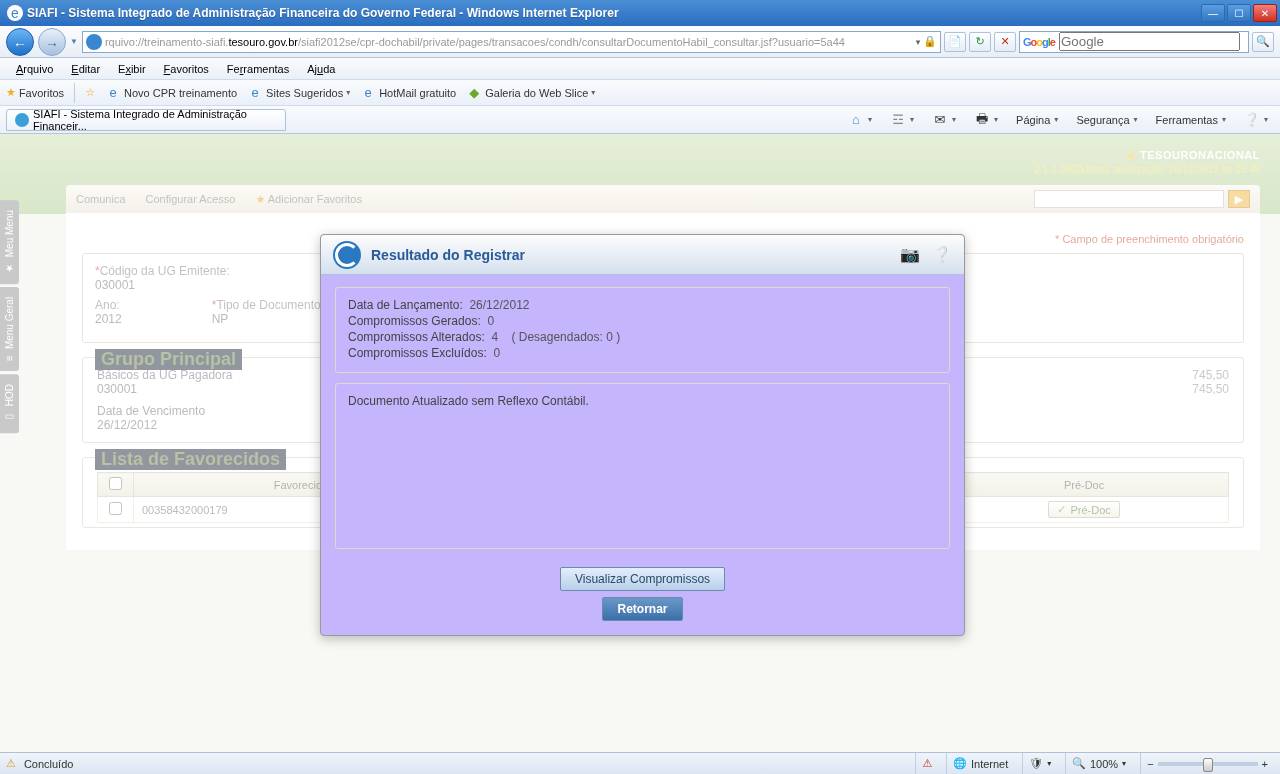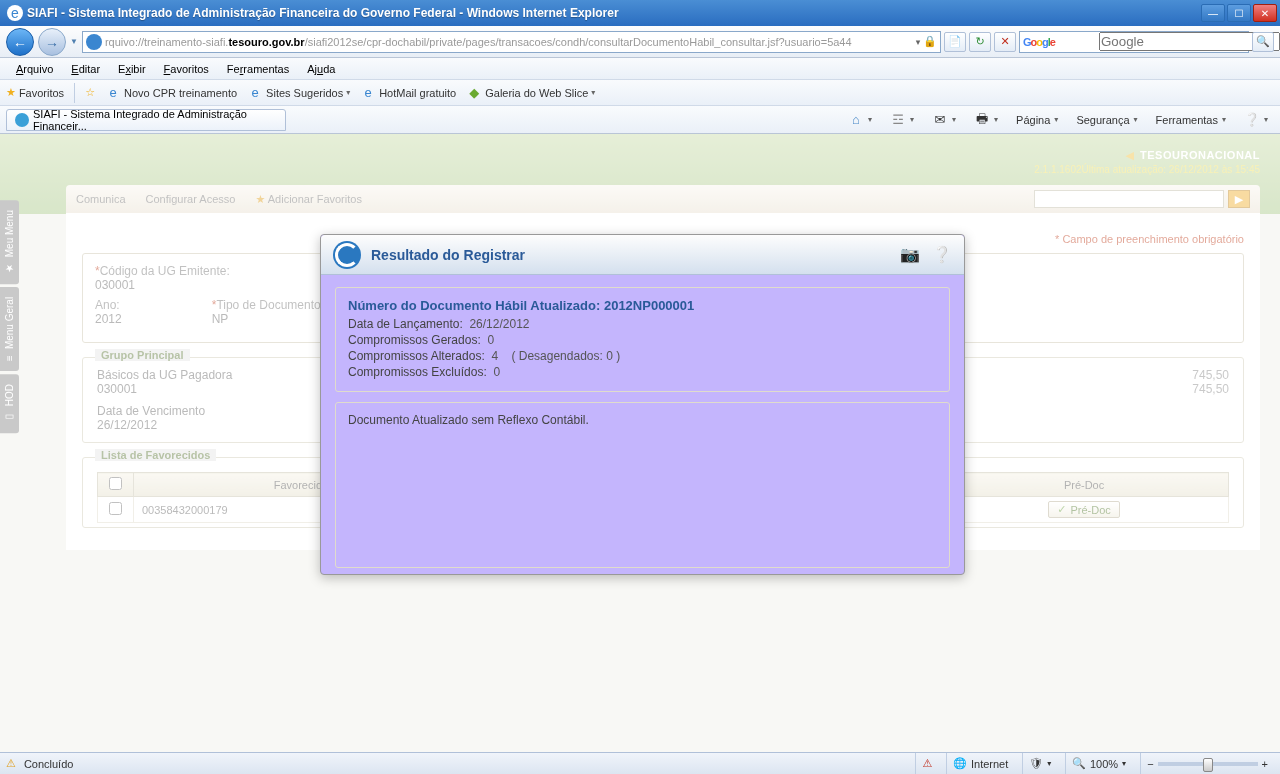--- a/index.html
+++ b/index.html
@@ -10,24 +10,24 @@
 .win-btns { display:flex; gap:2px; }
 .win-btn { width:24px; height:18px; background:linear-gradient(to bottom,#5c9de0,#3378c4); border:1px solid #2a6cb4; border-radius:2px; display:flex; align-items:center; justify-content:center; color:#fff; font-size:10px; cursor:pointer;}
 .win-btn.close { background:linear-gradient(to bottom,#f08080,#d03020); border-color:#a02010;}
 .navbar { height:32px; background:linear-gradient(to bottom,#fdfdfd,#e8eef6); display:flex; align-items:center; padding:2px 6px; border-bottom:1px solid #b9c5d6;gap:4px;}
 .nav-circle { width:28px; height:28px; border-radius:50%; background:linear-gradient(to bottom,#e8f0fa,#a8c0e0); border:1px solid #8aa8ca; display:flex; align-items:center; justify-content:center; color:#3a6fa8; font-size:14px;}
 .nav-circle.back { background:linear-gradient(to bottom,#6cb6f6,#1e70c8); color:#fff; border-color:#1a5da8; }
 .url-sec { display:flex; align-items:center; flex:1; gap:3px; }
 .url-bar { flex:1; height:22px; border:1px solid #8aa8ca; background:#fff; display:flex; align-items:center; padding:0 3px; }
 .url-bar .prot-icon { width:16px;height:16px;background:#3a86d0;border-radius:50%;margin-right:3px;flex-shrink:0;}
 .url-bar .url-text { flex:1; font-size:11px; color:#000; overflow:hidden; white-space:nowrap; }
-.url-bar .url-text .dom { font-weight:bold; }
+.url-bar .url-text .dom { font-weight:normal; }
 .url-bar .url-text .path { color:#999; }
 .tb-btn { width:22px; height:20px; border:1px solid #b0c0d8; background:linear-gradient(to bottom,#fff,#e4ecf6); display:flex; align-items:center; justify-content:center; border-radius:2px; font-size:11px;}
-.search-bar { width:230px; height:22px; border:1px solid #8aa8ca; display:flex; align-items:center; padding:0 3px; background:#fff;gap:40px;}
+.search-bar { width:230px; height:22px; border:1px solid #8aa8ca; display:flex; align-items:center; padding:0 3px; background:#fff;}
 .search-bar span.logo { font-weight:bold; letter-spacing:-1px; margin-right:4px; }
 .search-bar span.logo b:nth-child(1){color:#4285f4}.search-bar span.logo b:nth-child(2){color:#ea4335}.search-bar span.logo b:nth-child(3){color:#fbbc05}.search-bar span.logo b:nth-child(4){color:#4285f4}.search-bar span.logo b:nth-child(5){color:#34a853}.search-bar span.logo b:nth-child(6){color:#ea4335}
 .menubar { height:22px; display:flex; align-items:center; padding:0 8px; gap:2px; background:linear-gradient(to bottom,#f9fbfd,#eaf0f8); border-bottom:1px solid #d0dae8;}
 .menubar .mi { padding:2px 8px; font-size:11px; }
 .menubar .mi u { text-decoration:underline; }
 .favrow { height:26px; display:flex; align-items:center; padding:0 6px; gap:10px; background:linear-gradient(to bottom,#f9fbfd,#eaf0f8); border-bottom:1px solid #d0dae8; font-size:11px;}
 .favrow .star { color:#f0b020; }
 .favrow .sep { width:1px; height:20px; background:#c0cee2; }
 .favrow .lnk { display:flex; align-items:center; gap:3px; color:#333; }
 .cmdrow { height:28px; display:flex; align-items:center; padding:0 6px; background:linear-gradient(to bottom,#f9fbfd,#eaf0f8); border-bottom:1px solid #b9c5d6; gap:6px; }
@@ -51,21 +51,21 @@
 .page-title .aux .ic { color:#6a9ed6; font-size:15px; }
 .req-note { text-align:right; color:#c04020; font-size:11px; margin-top:6px;}
 .form-box { border:1px solid #ccc6b0; border-radius:3px; padding:10px 12px; margin-top:8px; font-size:12px; color:#666;}
 .form-box .row { display:flex; gap:90px; margin-bottom:6px;}
 .form-box .fld .lbl { color:#777; }
 .form-box .fld .lbl.req::before{content:"*";color:#c04020;}
 .tabs-row { display:flex; border-bottom:1px solid #aaa; margin-top:14px;}
 .tabx { padding:6px 10px; border:1px solid #aaa; border-bottom:none; background:linear-gradient(to bottom,#eee,#ddd); border-radius:3px 3px 0 0; margin-right:2px; font-size:11px; color:#555;}
 .tabx.active { background:#fff; }
 .group-box { border:1px solid #d0ccb8; border-radius:3px; padding:10px 14px; margin:14px 0 8px 0; position:relative; font-size:12px; color:#666;}
-.group-box .leg { position:absolute; top:-9px; left:12px; background:#e5e5e5; padding:0 6px; color:#5f7a3a; font-weight:bold; font-size:11px;}
+.group-box .leg { position:absolute; top:-9px; left:12px; background:#0f172a; padding:0 6px; color:#5f7a3a; font-weight:bold; font-size:18px;}
 .group-box .col2 { display:flex; justify-content:space-between;}
 .group-box .right-col { text-align:right; color:#888; }
 .tbl { width:100%; border-collapse:collapse; margin-top:4px; font-size:11px;}
 .tbl th { background:linear-gradient(to bottom,#f4f0e4,#e4e0cc); border:1px solid #c8c4b0; padding:4px 8px; color:#555; font-weight:normal;}
 .tbl td { border:1px solid #e0dccc; padding:4px 8px; color:#666;}
 .tbl td.rt { text-align:right; }
 .predoc-btn { display:inline-flex; align-items:center; gap:4px; padding:1px 8px; border:1px solid #b8b098; background:linear-gradient(to bottom,#fff,#ece8d8); border-radius:2px; font-size:11px; color:#557a30;}
 .predoc-btn::before{content:"✓";color:#6aa040;}
 .side-tabs { position:absolute; left:0; top:200px; display:flex; flex-direction:column; gap:3px;}
 .side-tab { writing-mode:vertical-rl; transform:rotate(180deg); background:#888; color:#fff; font-size:10px; padding:10px 4px; border-radius:3px 0 0 3px; display:flex; align-items:center; gap:6px;}
@@ -297,30 +297,33 @@
 <div class="modal-overlay"></div>
 <div class="modal">
   <div class="modal-head">
     <span class="micon"></span>
     <span class="mtitle">Resultado do Registrar</span>
     <span class="mico">📷</span>
     <span class="mico">❔</span>
   </div>
   <div class="modal-body">
     <div class="res-box">
-      <div class="res-title"><span>Número do Documento Hábil Atualizado: </span><span>2012NP000001</span></div>
       <div class="line"><span class="k">Data de Lançamento:</span>&nbsp;&nbsp;<span>26/12/2012</span></div>
       <div class="line"><span class="k">Compromissos Gerados:</span>&nbsp;&nbsp;<span>0</span></div>
       <div class="line"><span class="k">Compromissos Alterados:</span>&nbsp;&nbsp;<span>4</span>&nbsp;&nbsp;&nbsp;&nbsp;<span>( Desagendados: 0 )</span></div>
       <div class="line"><span class="k">Compromissos Excluídos:</span>&nbsp;&nbsp;<span>0</span></div>
     </div>
     <div class="msg-box">
       <span>Documento Atualizado sem Reflexo Contábil.</span>
     </div>
   </div>
+  <div class="modal-foot">
+    <button class="mbtn">Visualizar Compromissos</button>
+    <button class="mbtn primary">Retornar</button>
+  </div>
 </div>
 
 <div class="statusbar">
   <span class="warn">⚠</span>
   <span>Concluído</span>
   <div style="flex:1"></div>
   <div class="stat-sec">
       <span style="color:#c03020">⚠</span>
     </div>
   <div class="stat-sec">

